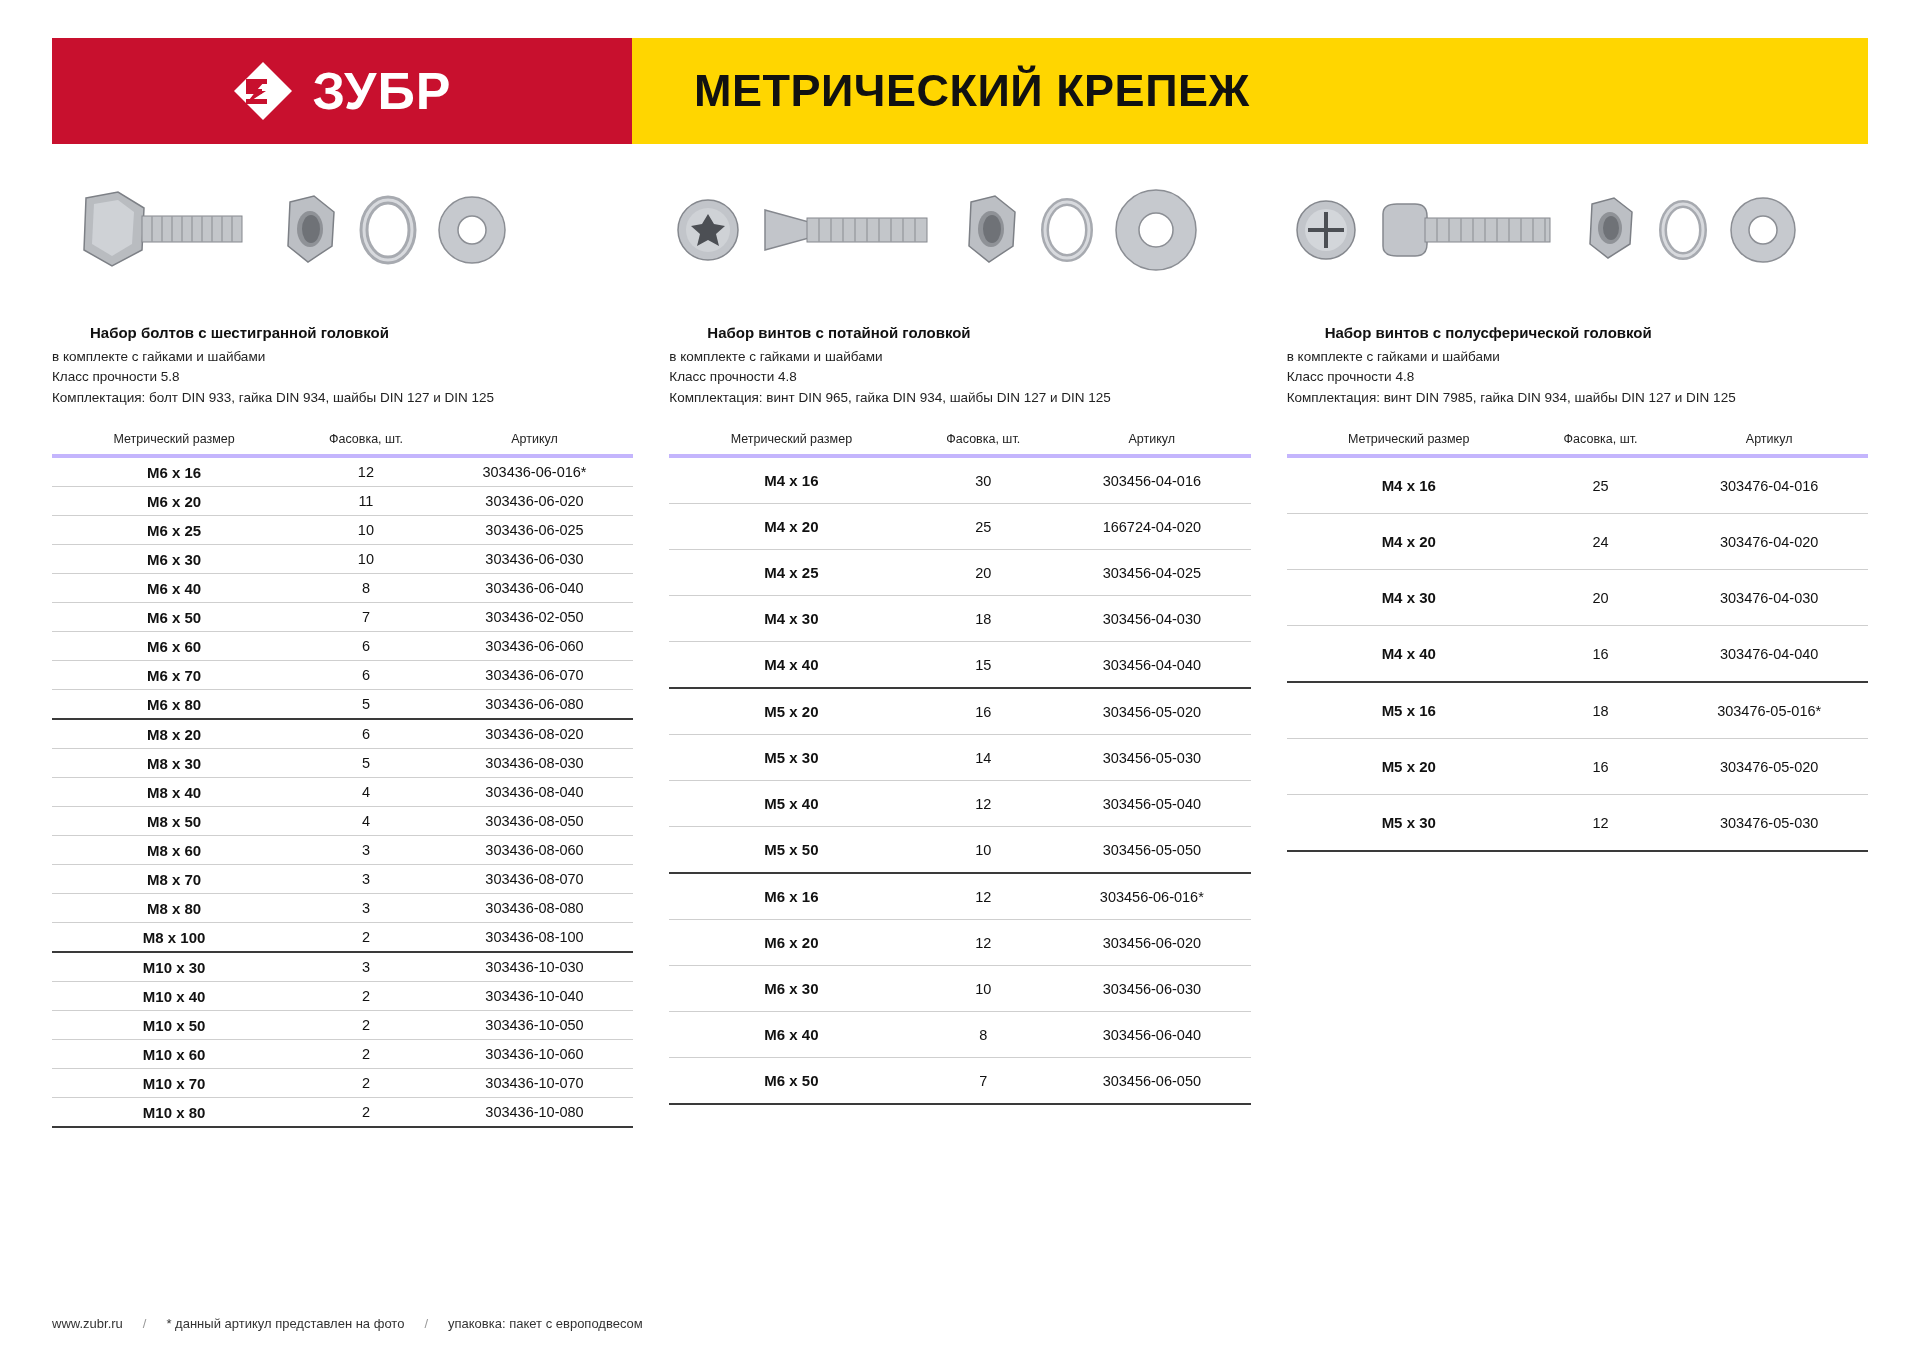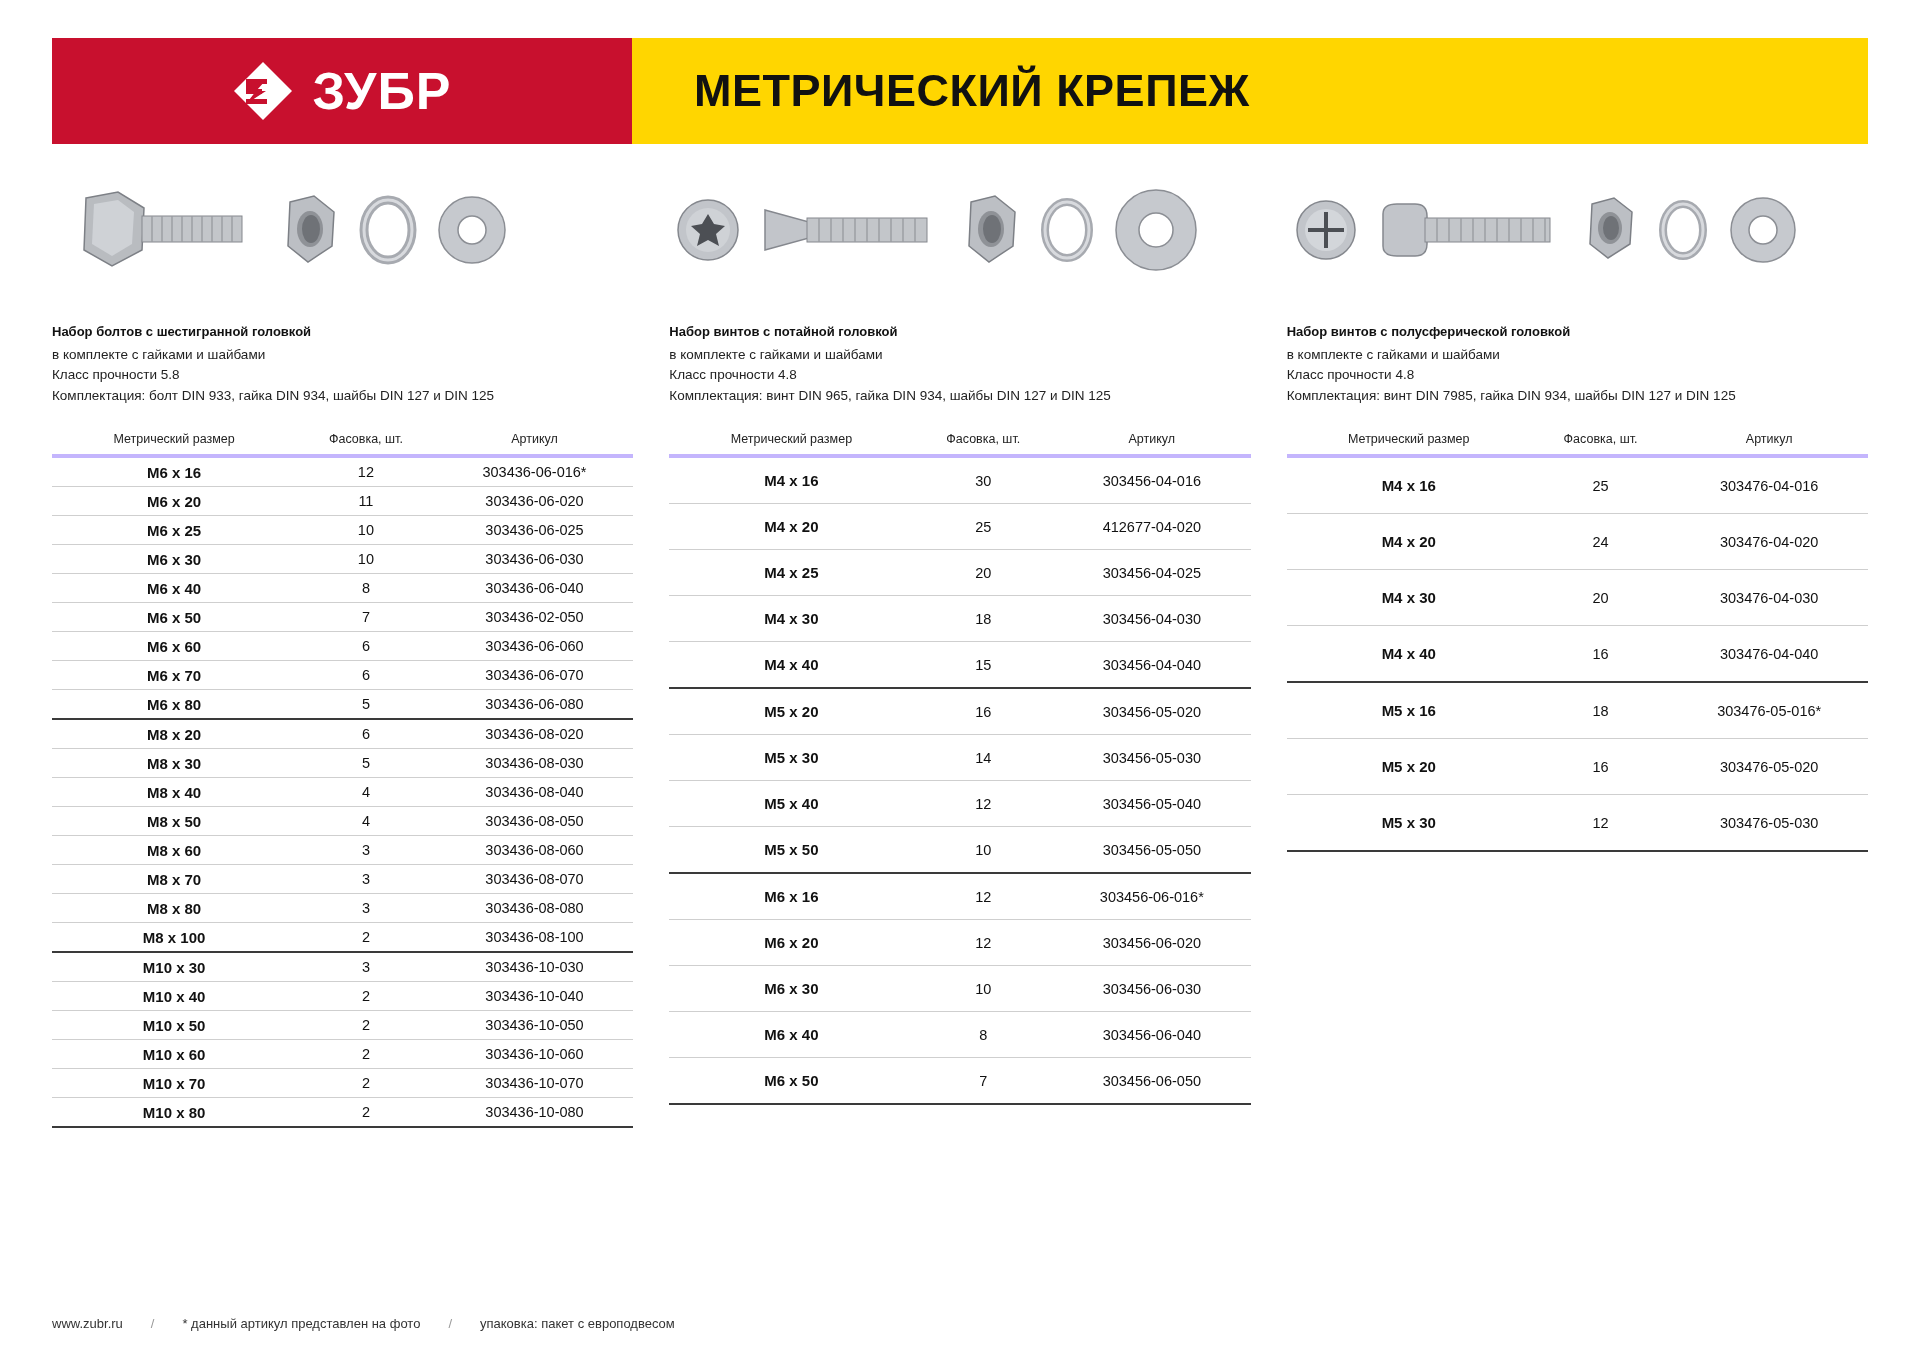--- a/index.html
+++ b/index.html
@@ -87,24 +87,25 @@
     padding-left: 4px;
   }
   .imgrow svg { display: block; }
 
   
   .setinfo {
     margin-top: 34px;
     min-height: 92px;
   }
   .set-title {
-    font-size: 13px;
+    font-size: 15px;
     font-weight: bold;
     color: #111;
     margin-bottom: 6px;
+    margin-left: 38px;
   }
   .set-sub {
     font-size: 13.5px;
     color: #222;
     line-height: 1.5;
   }
 
   
   table {
     width: 100%;
@@ -141,21 +142,21 @@
   .col3 tbody td { padding: 19px 0; }
 
   
   .footer {
     position: absolute;
     left: 52px;
     right: 68px;
     bottom: 26px;
     display: flex;
     align-items: center;
-    gap: 28px;
+    gap: 20px;
     font-size: 13px;
     color: #333;
     text-align: right;
   }
   .footer .sep { color: #999; }
 </style>
 </head>
 <body>
 
 <div class="page">
@@ -404,21 +405,21 @@
         </thead>
         <tbody>
             <tr>
               <td class="size">M4 x 16</td>
               <td>30</td>
               <td>303456-04-016</td>
             </tr>
             <tr>
               <td class="size">M4 x 20</td>
               <td>25</td>
-              <td>412677-04-020</td>
+              <td>166724-04-020</td>
             </tr>
             <tr>
               <td class="size">M4 x 25</td>
               <td>20</td>
               <td>303456-04-025</td>
             </tr>
             <tr>
               <td class="size">M4 x 30</td>
               <td>18</td>
               <td>303456-04-030</td>

